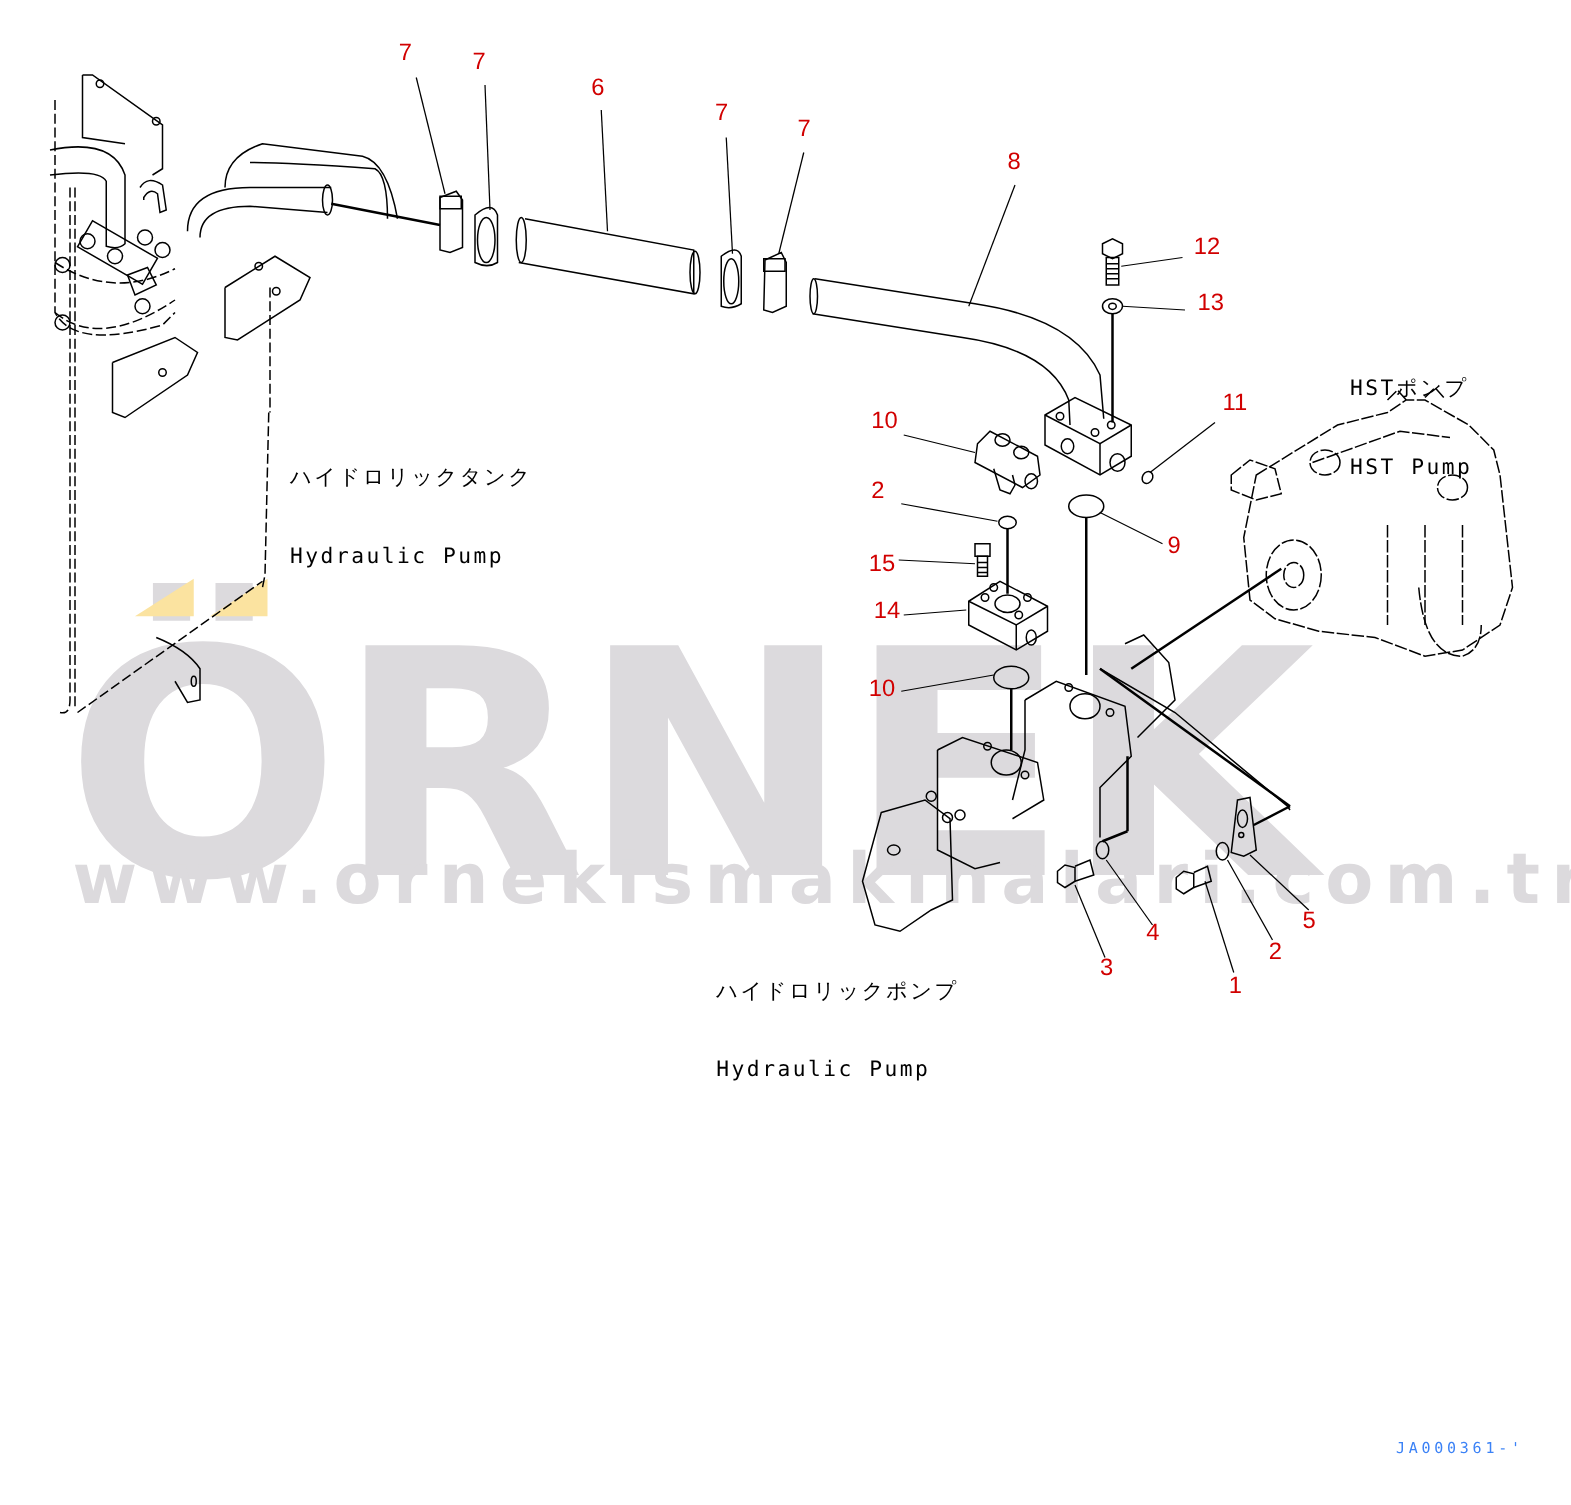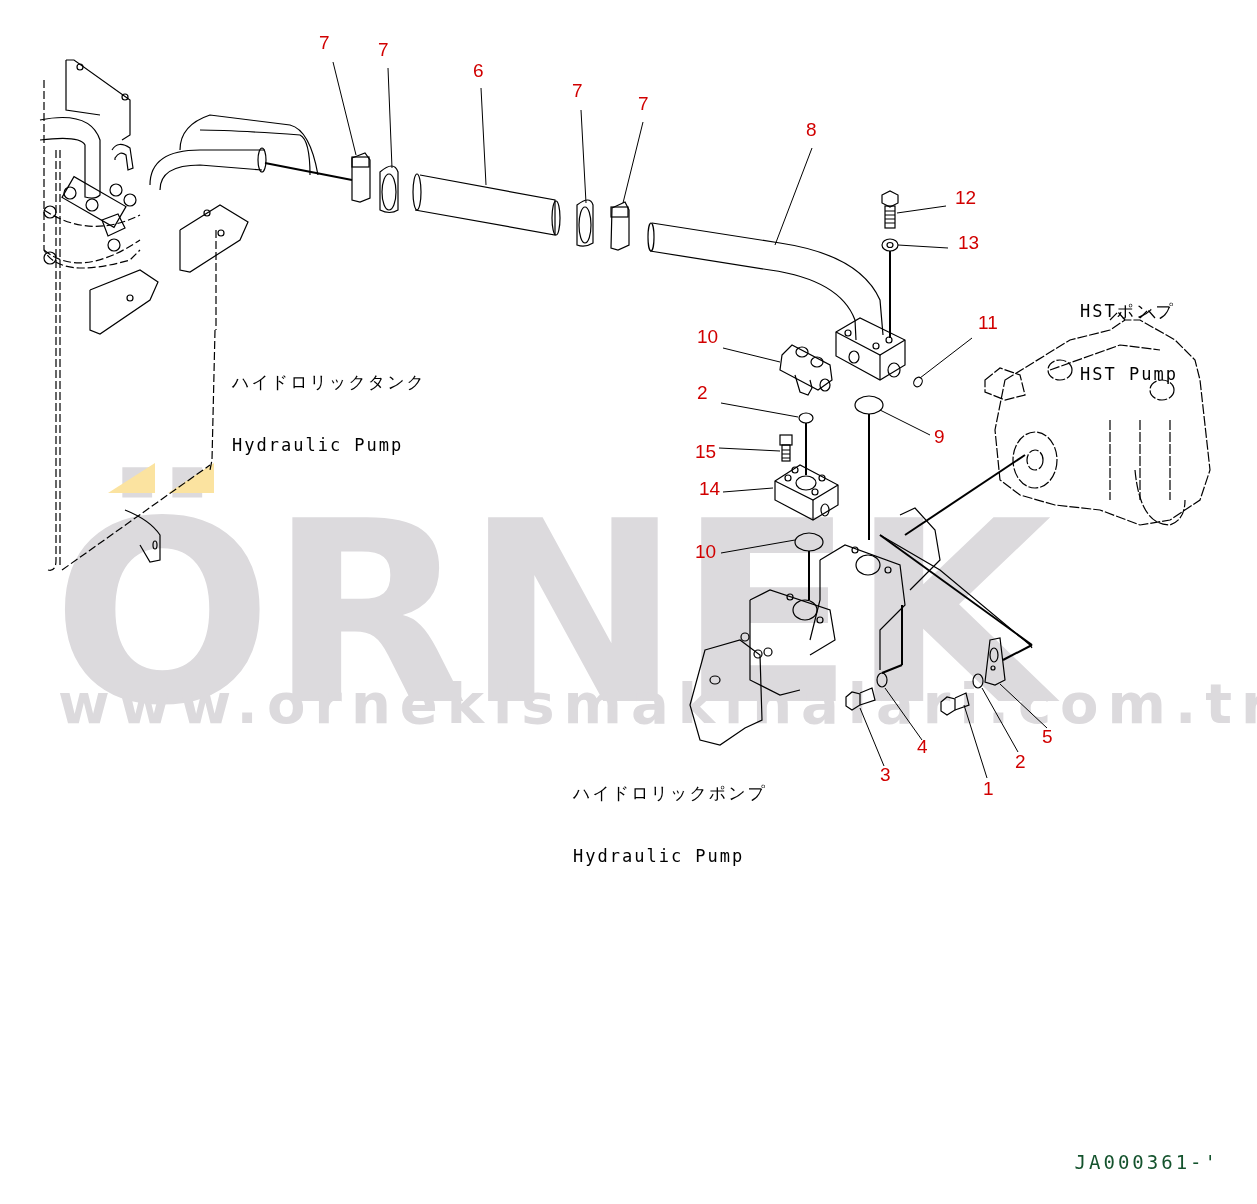--- a/index.html
+++ b/index.html
@@ -3,21 +3,21 @@
 <meta charset="utf-8">
 <style>
   html, body { margin:0; padding:0; background:#ffffff; }
   body { width:1257px; height:1204px; position:relative; overflow:hidden; font-family:"DejaVu Sans", sans-serif; }
   #stage { position:absolute; left:0; top:0; width:1257px; height:1204px; }
   svg { position:absolute; left:0; top:0; }
   .wm-big { position:absolute; left:52px; top:488px; font-family:"DejaVu Sans", sans-serif; font-weight:bold; font-size:252px; color:#dcdadd; letter-spacing:-4px; line-height:1; transform:scaleX(1.03); transform-origin:left top; }
   .wm-url { position:absolute; left:58px; top:676px; font-family:"DejaVu Sans", sans-serif; font-weight:bold; font-size:56px; color:#dcdadd; letter-spacing:9px; line-height:1; }
   .callout { position:absolute; color:#d10000; font-family:"Liberation Sans", sans-serif; font-size:19px; line-height:1; }
   .label { position:absolute; color:#000; font-family:"DejaVu Sans Mono", monospace; font-size:17px; line-height:21px; letter-spacing:2px; white-space:pre; }
-  .doc-id { position:absolute; right:38px; top:1151px; font-family:"DejaVu Sans Mono", monospace; font-size:19px; letter-spacing:3px; color:#14532d;margin-left:44px; }
+  .doc-id { position:absolute; right:38px; top:1151px; font-family:"DejaVu Sans Mono", monospace; font-size:12px; letter-spacing:3px; color:#3b82f6;margin-left:44px; }
 </style>
 </head>
 <body>
 
 <div id="stage">
 
   <div class="wm-big">ÖRNEK</div>
   <div class="wm-url">www.ornekismakinalari.com.tr</div>
 
   <svg width="1257" height="1204" viewBox="0 0 1257 1204">

